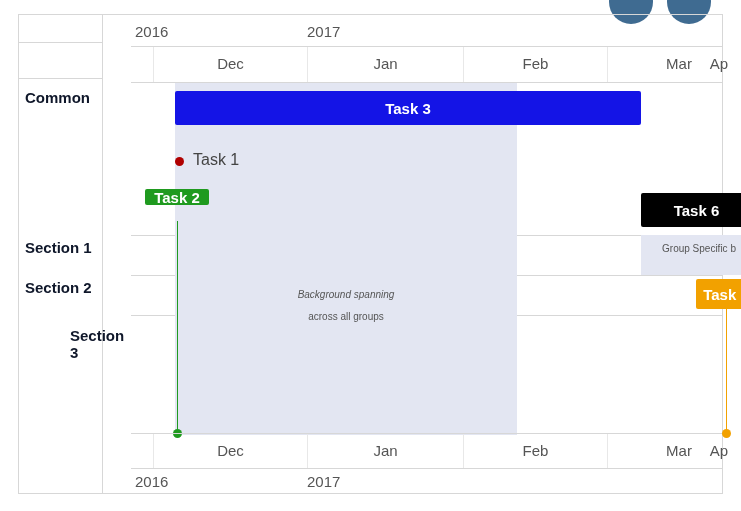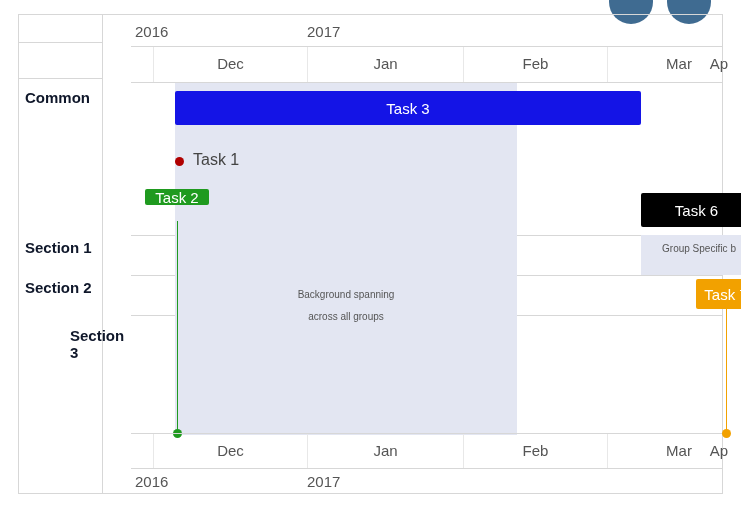--- a/index.html
+++ b/index.html
@@ -56,21 +56,21 @@
   border-top: 1px solid #d7d7d7;
 }
 
 .bgspan {
   position: absolute; background: #e3e6f2;
 }
 .bgspan-label {
   position: absolute; text-align: center; color: #555; font-size: 10px;
 }
 
-.bar { position: absolute; height: 34px; color: #fff; font-size: 15px; font-weight: 400;
+.bar { position: absolute; height: 34px; color: #fff; font-size: 15px; font-weight: 700;
        display: flex; align-items: center; justify-content: center; border-radius: 2px; }
 .blue { background: #1414e6; }
 .green { background: #1f9a1f; }
 .red { background: #000000; }
 .orange { background: #f2a100; }
 
 .point { position: absolute; width: 9px; height: 9px; border-radius: 50%; }
 .pt-red { background: #b00000; }
 .pt-green { background: #1f9a1f; }
 .pt-orange { background: #f2a100; }
@@ -131,21 +131,21 @@
             <span class="month-lbl">Mar</span>
           </div>
         <span class="month-lbl" style="left:auto;right:-6px;top:8px;transform:none;">Ap</span>
       </div>
 
       <div class="lane-line" style="top:216px;"></div>
       <div class="lane-line" style="top:256px;"></div>
       <div class="lane-line" style="top:296px;"></div>
 
       <div class="bgspan" style="left:44px;top:64px;width:342px;height:352px;"></div>
-      <div class="bgspan-label" style="left:60px;top:270px;width:310px;">Background spanning</div>
+      <div class="bgspan-label" style="left:60px;top:270px;width:310px;font-style:italic;">Background spanning</div>
       <div class="bgspan-label" style="left:60px;top:292px;width:310px;">across all groups</div>
 
       <div class="bgspan" style="left:510px;top:216px;width:111px;height:40px;"></div>
       <div class="bgspan-label" style="left:512px;top:224px;width:112px;white-space:nowrap;">Group Specific b</div>
 
       <div class="bar blue" style="left:44px;top:72px;width:466px;">
           <span>Task 3</span>
         </div>
 
       <div class="point pt-red" style="left:44px;top:138px;"></div>

